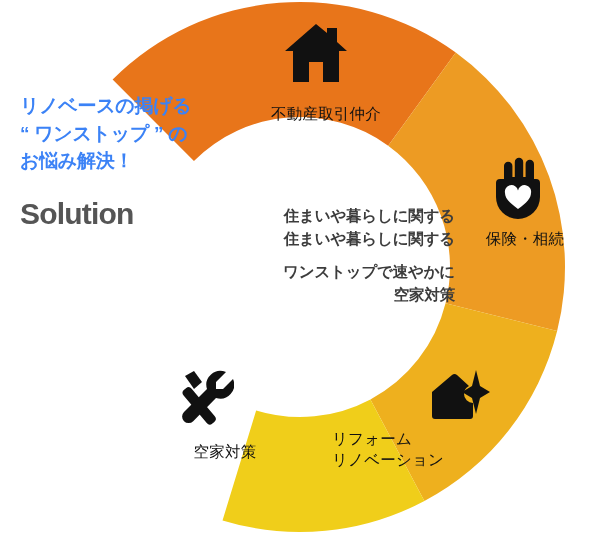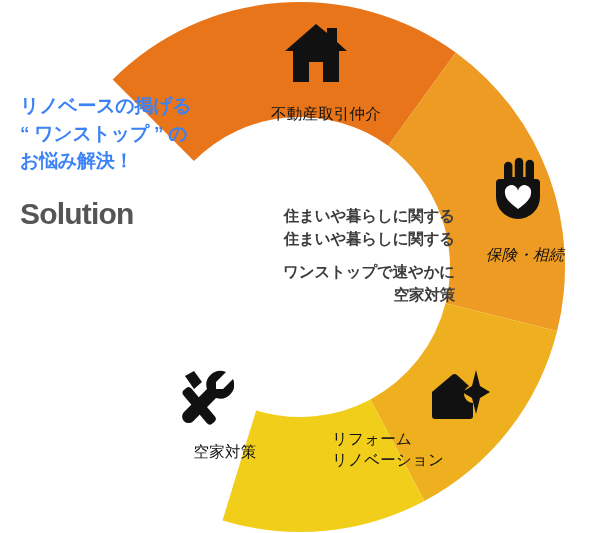--- a/index.html
+++ b/index.html
@@ -33,21 +33,21 @@
     line-height:1.5;letter-spacing:-0.2px;white-space:nowrap;
   }
   .c-gap{height:9px;}
 
   .seg-label{
     position:absolute;color:#111111;font-weight:500;
     font-size:15.5px;line-height:1.35;letter-spacing:0.2px;
     text-align:center;white-space:nowrap;
   }
   .lbl-estate{left:236px;top:84px;width:180px;margin-top:20px;}
-  .lbl-insurance{left:460px;top:245px;width:130px;font-style:italic;}
+  .lbl-insurance{left:460px;top:229px;width:130px;}
   .lbl-reform{left:332px;top:429px;width:170px;text-align:left;}
   .lbl-akiya{left:160px;top:442px;width:130px;}
 
   .icon-wrap{position:absolute;}
   .ic-estate{left:283px;top:22px;}
   .ic-insurance{left:490px;top:157px;}
   .ic-reform{left:428px;top:370px;}
   .ic-akiya{left:170px;top:368px;}
 </style>
 </head>

